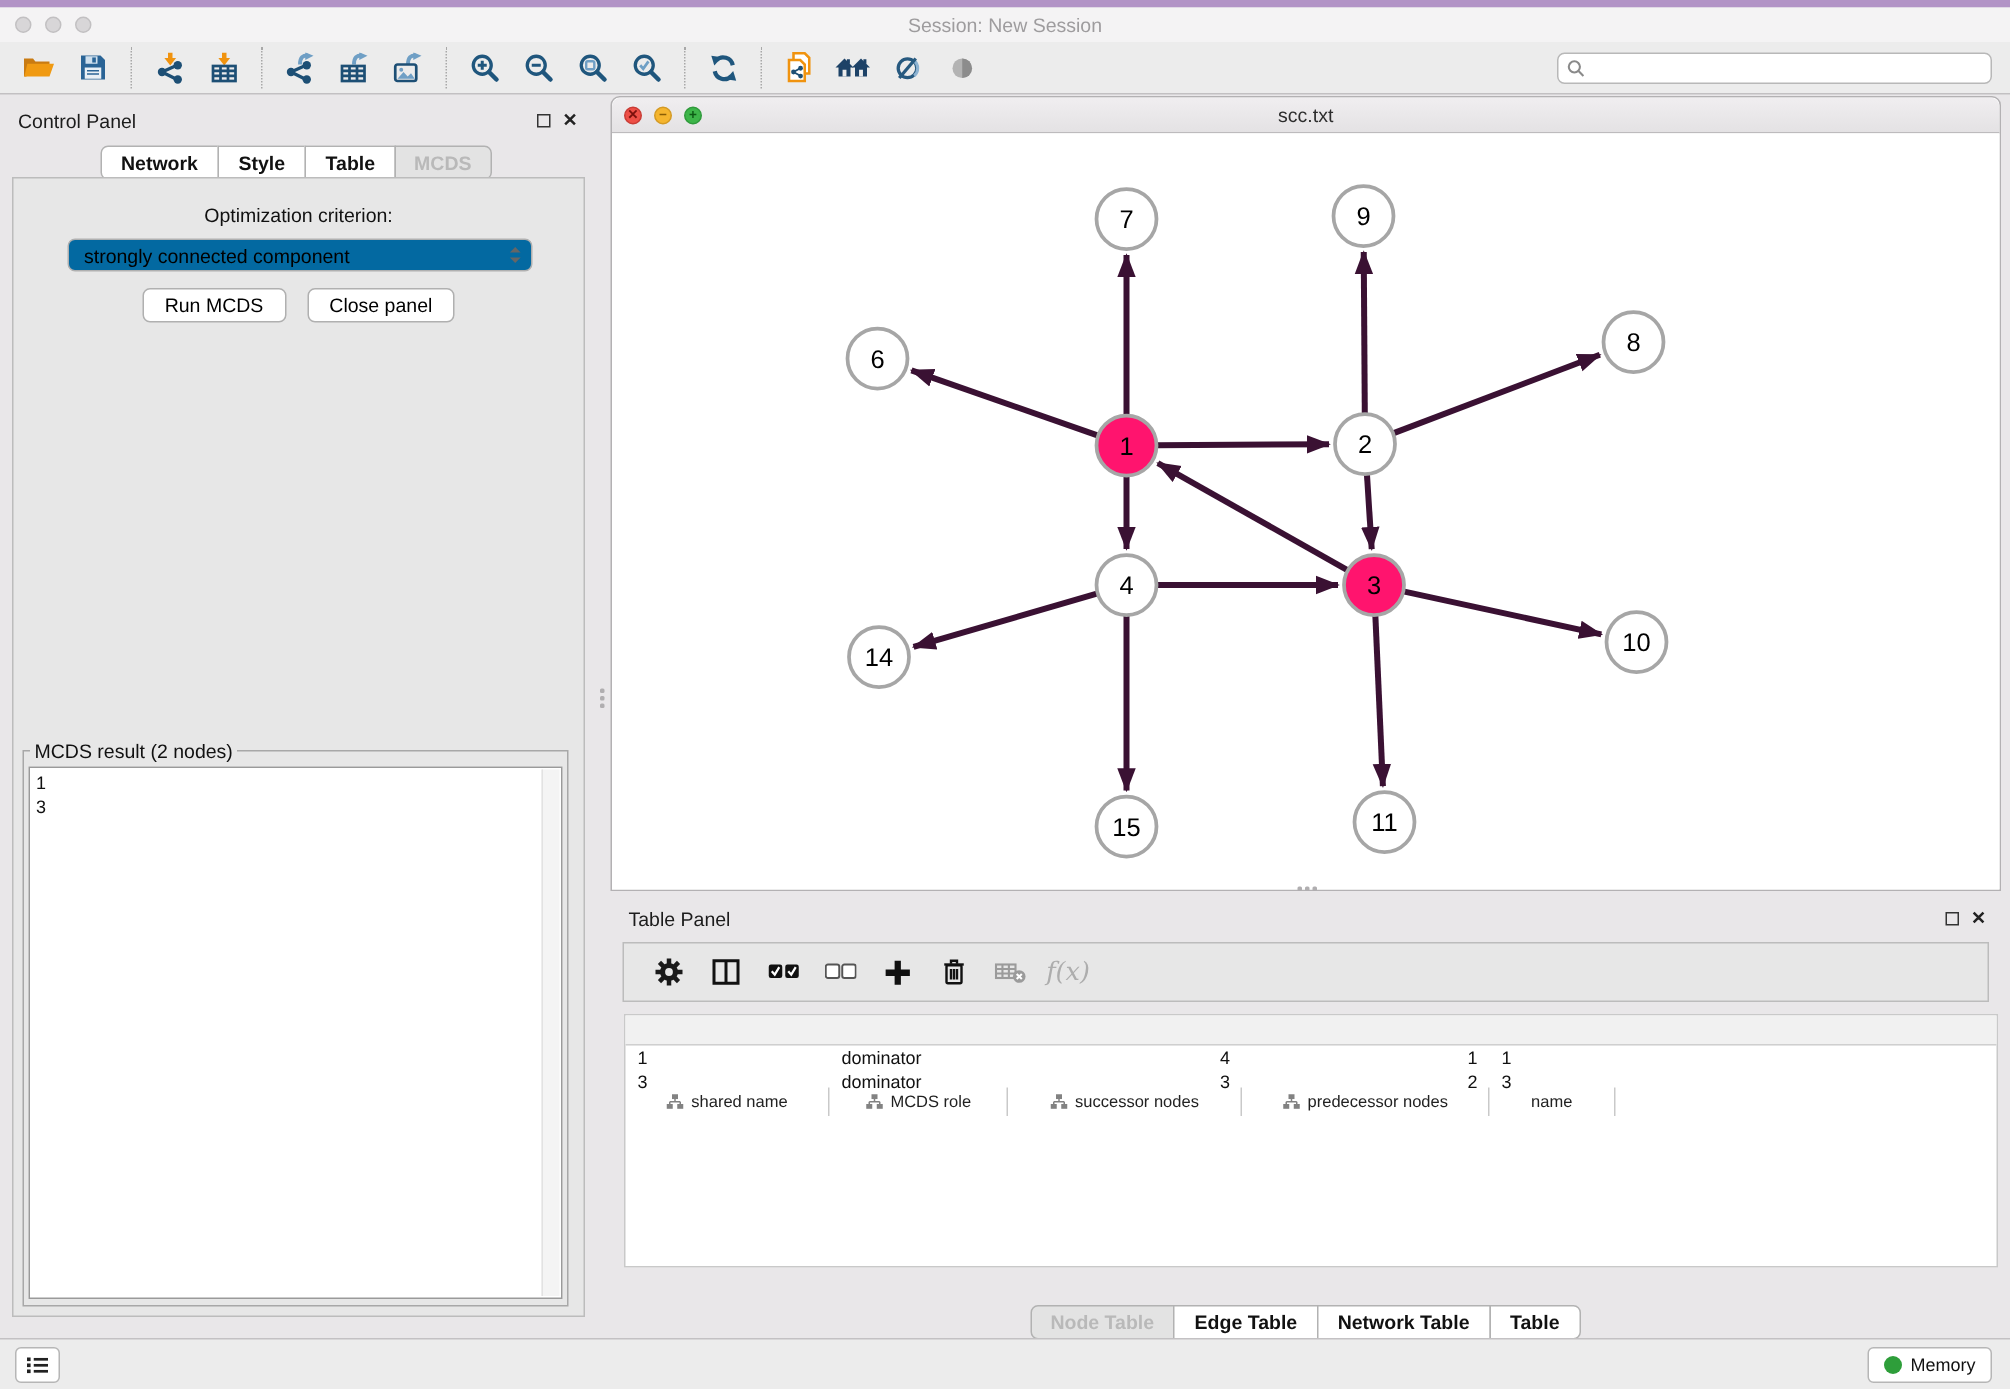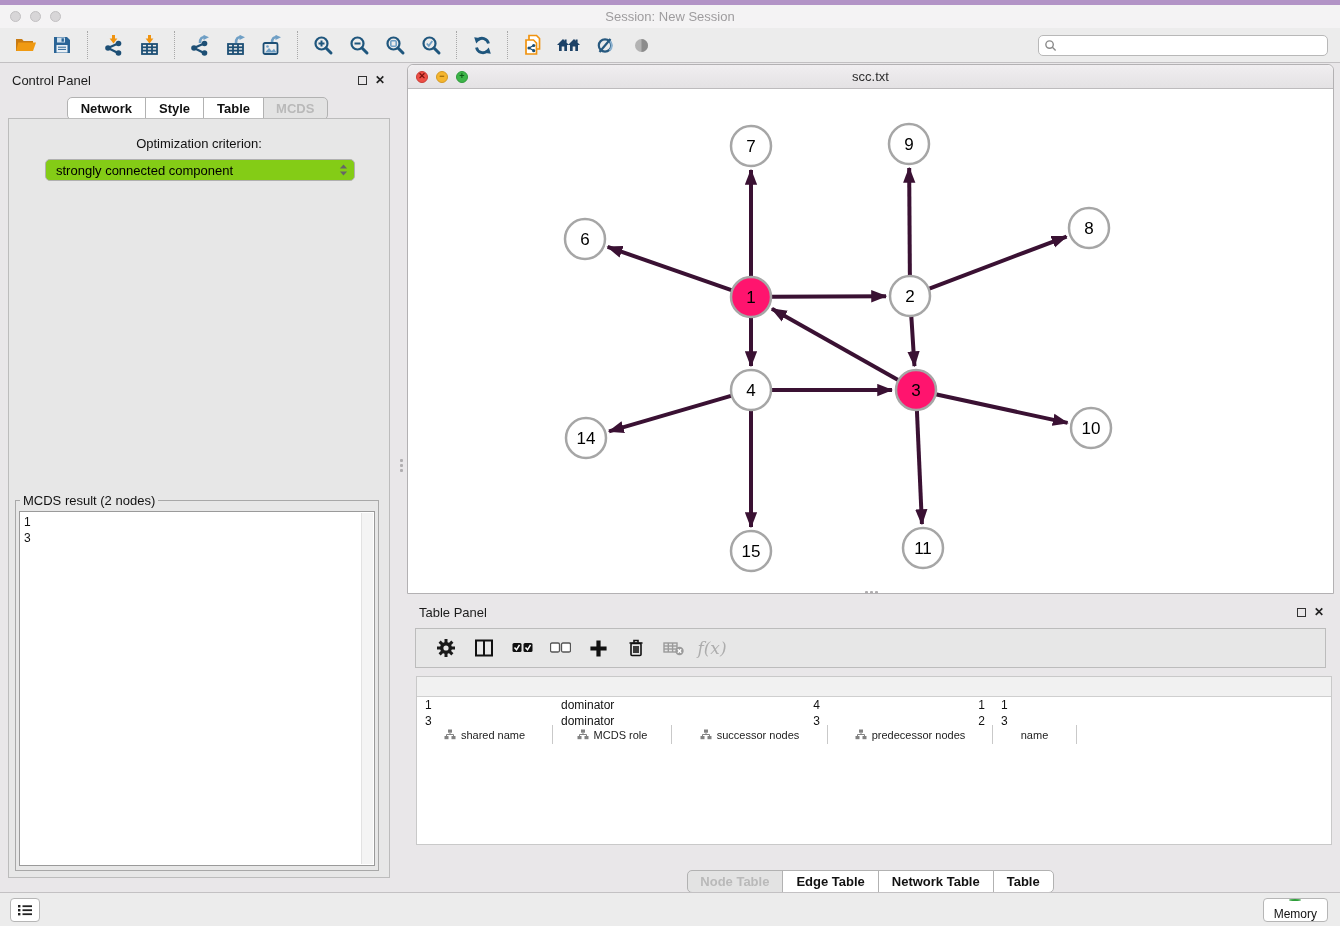--- a/index.html
+++ b/index.html
@@ -29,21 +29,21 @@
   .float-ico { width:9px; height:9px; border:1.5px solid #333; display:inline-block; }
   .close-ico { font-size:12px; font-weight:bold; color:#222; line-height:1; }
   .seg-row { display:flex; justify-content:center; }
   .cp-tabs { left:0; top:97px; width:395px; }
   .seg { border:1px solid #b2b2b2; background:#fff; color:#111; font-size:13px; padding:3px 13px; margin-left:-1px; cursor:default; font-family:"Liberation Sans",sans-serif;font-weight:bold; }
   .seg:first-child { border-radius:5px 0 0 5px; margin-left:0; }
   .seg:last-child { border-radius:0 5px 5px 0; }
   .seg.active { background:#e3e3e3; color:#b9b9b9;padding-left:12px; }
   .cp-body { left:8px; top:118px; width:382px; height:760px; background:#e7e7e7; border:1px solid #bcbcbc; }
   .opt-label { position:absolute; top:17px; left:0; width:100%; text-align:center; font-size:13px; color:#111; }
-  .dropdown { position:absolute; top:40px; left:36px; width:310px; height:22px; background:#84cc16; border:1px solid #b0b0b0; border-radius:5px; display:flex; align-items:center; font-size:13px; padding-left:10px; }
+  .dropdown { position:absolute; top:40px; left:36px; width:310px; height:22px; background:#0369a1; border:1px solid #b0b0b0; border-radius:5px; display:flex; align-items:center; font-size:13px; padding-left:10px; }
   .dd-arrows { margin-left:auto; margin-right:6px; }
   .btn-row { position:absolute; top:73px; left:0; width:100%; display:flex; justify-content:center; gap:14px; }
   .mac-btn { background:#fff; border:1px solid #b0b0b0; border-radius:5px; font-size:13px; font-family:"Liberation Sans",sans-serif; padding:3px 14px; cursor:default; }
   .result-box { position:absolute; top:374px; left:6px; width:364px; height:378px; border:1px solid #a8a8a8; margin:0; padding:0; }
   .result-box legend { font-size:13px; color:#111; margin-left:4px; padding:0 3px; }
   .result-inner { position:absolute; left:3px; right:3px; top:3px; bottom:4px; background:#fff; border:1px solid #9a9a9a; }
   .result-text { font-size:12px; color:#111; padding:2px 4px; white-space:pre; line-height:1.35; }
   .result-scroll { position:absolute; top:1px; bottom:1px; right:1px; width:12px; background:#f4f4f4; border-left:1px solid #e2e2e2; }
 
   
@@ -71,21 +71,21 @@
   .tbl-head { display:flex; height:20px; background:#f1f1f1; border-bottom:1px solid #cfcfcf; }
   .th { display:flex; align-items:center; justify-content:center; gap:5px; font-size:11px; color:#222; border-right:1px solid #c9c9c9; height:100%;margin-top:48px; }
   .tbl-row { display:flex; height:16px; font-size:12px; color:#111; }
   .td { padding:1px 8px 0 8px; overflow:hidden; white-space:nowrap; }
   .td.r { text-align:right; }
   .tp-tabs { position:absolute; left:0; top:270px; width:100%; }
 
   
   .statusbar { left:0; top:892px; width:1340px; height:34px; background:#ececec; border-top:1px solid #c3c1c3; }
   .status-btn { position:absolute; left:10px; top:5px; width:30px; height:24px; background:#fff; border:1px solid #b6b6b6; border-radius:4px; display:flex; align-items:center; justify-content:center; }
-  .memory-btn { position:absolute; right:12px; top:5px; height:24px; background:#fff; border:1px solid #b6b6b6; border-radius:4px; display:flex; align-items:center; gap:6px; padding:0 10px; font-size:12px; color:#111; font-family:"Liberation Sans",sans-serif;flex-direction:column; }
+  .memory-btn { position:absolute; right:12px; top:5px; height:24px; background:#fff; border:1px solid #b6b6b6; border-radius:4px; display:flex; align-items:center; gap:6px; padding:0 10px; font-size:12px; color:#111; font-family:"Liberation Sans",sans-serif; }
   .mem-dot { width:12px; height:12px; border-radius:50%; background:#2e9e3a; }
 </style>
 </head>
 <body>
 
 <div class="abs top-strip"></div>
 <div class="abs titlebar">
   <span class="tl-dot"></span>
   <span class="tl-dot"></span>
   <span class="tl-dot"></span>
@@ -273,20 +273,24 @@
   <button class="seg active">MCDS</button>
 </div>
 <div class="abs cp-body">
   <div class="opt-label">Optimization criterion:</div>
   <div class="dropdown">
     <span>strongly connected component</span>
     <svg class="dd-arrows" width="9" height="14" viewBox="0 0 10 14">
         <polygon points="5,1 9,5.2 1,5.2" fill="#666"></polygon>
         <polygon points="1,8.8 9,8.8 5,13" fill="#666"></polygon>
       </svg>
+  </div>
+  <div class="btn-row">
+    <button class="mac-btn">Run MCDS</button>
+    <button class="mac-btn">Close panel</button>
   </div>
   <fieldset class="result-box">
     <legend>MCDS result (2 nodes)</legend>
     <div class="result-inner">
       <div class="result-text">1
 3</div>
       <div class="result-scroll"></div>
     </div>
   </fieldset>
 </div>

